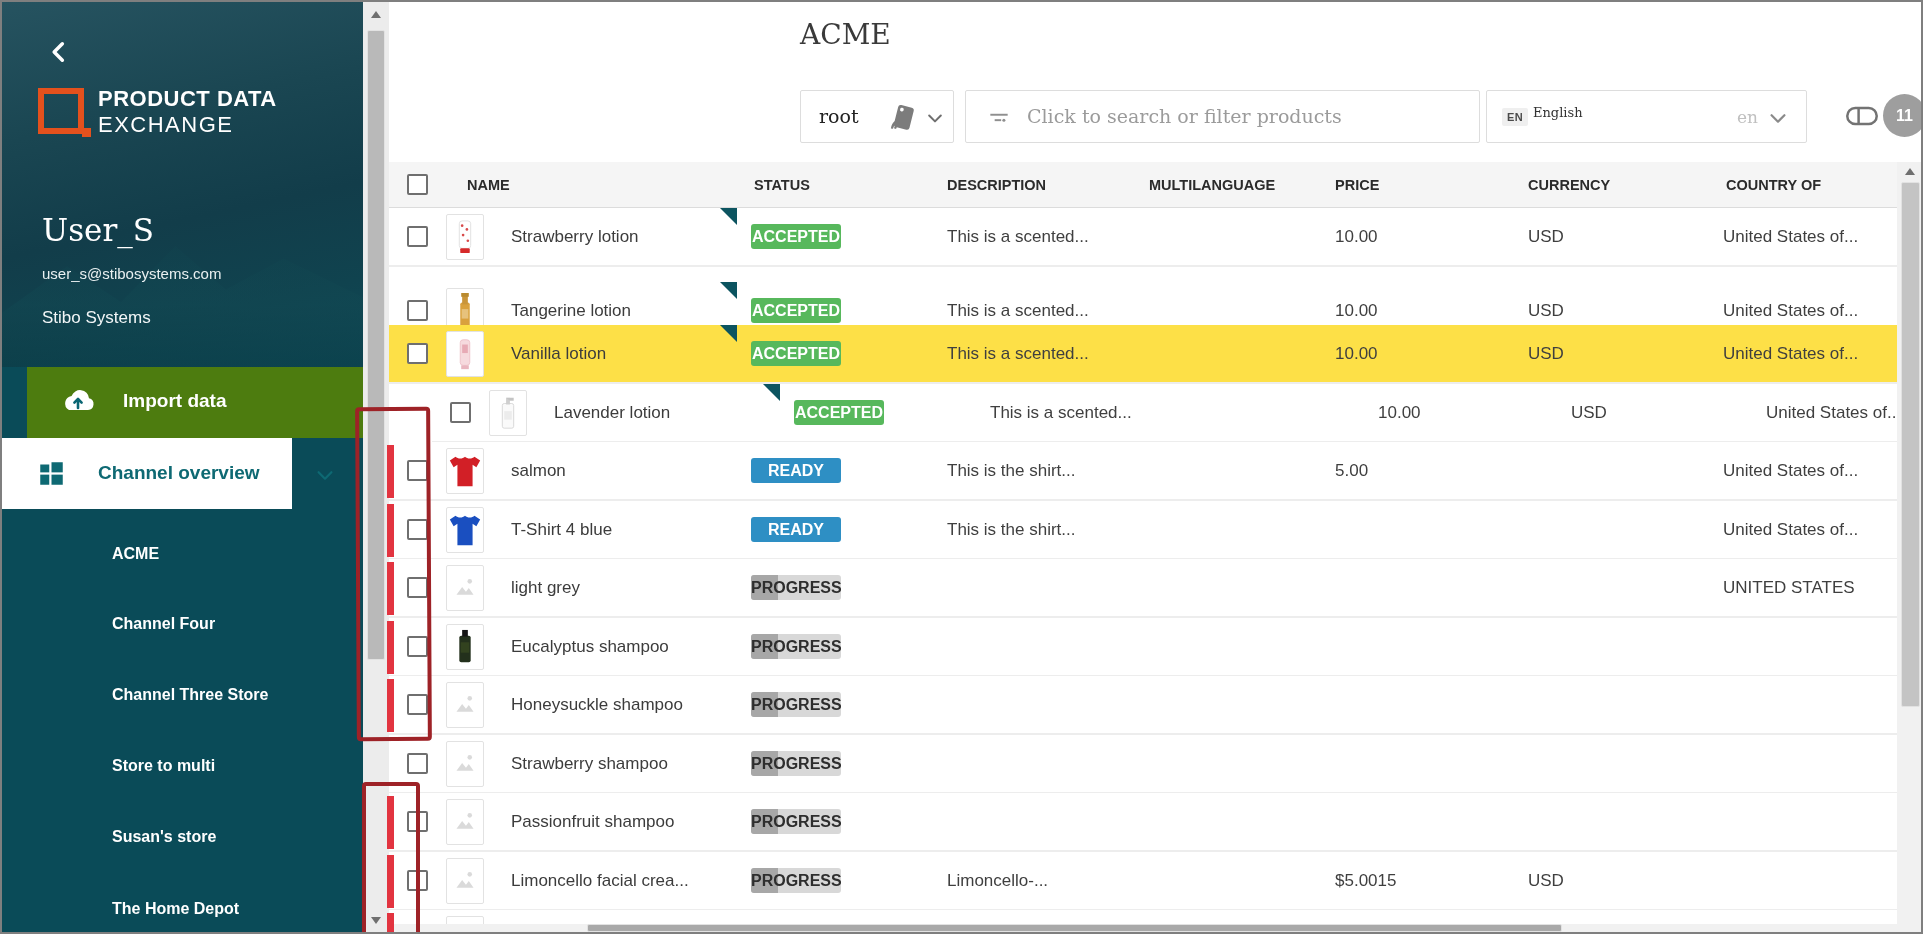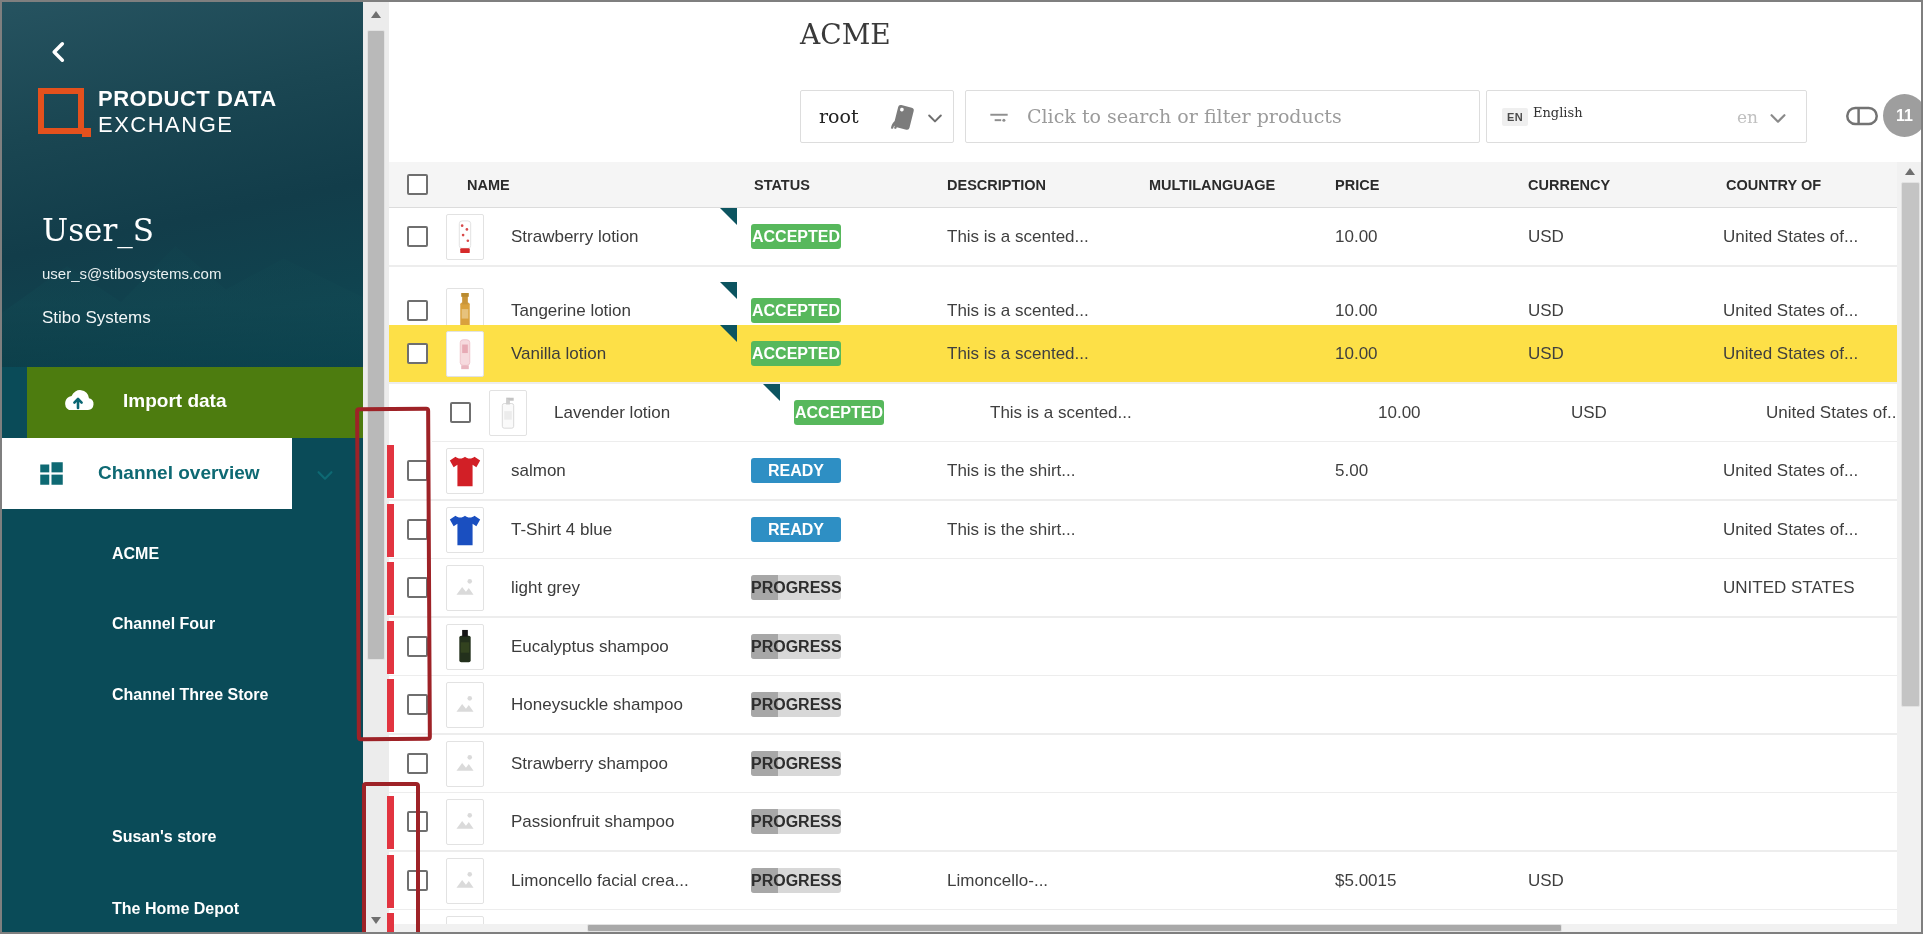--- a/index.html
+++ b/index.html
@@ -153,20 +153,21 @@
         <svg width="22" height="22" viewBox="0 0 24 24">
             <polyline points="5,9 12,16 19,9" fill="none" stroke="#0e6973" stroke-width="2.4" stroke-linecap="round" stroke-linejoin="round"></polyline>
           </svg>
       </span>
     </div>
 
     <div id="channel-list">
         <div class="channel-item" style="top: 28px;">ACME</div>
         <div class="channel-item" style="top: 98px;">Channel Four</div>
         <div class="channel-item" style="top: 169px;">Channel Three Store</div>
+        <div class="channel-item" style="top: 240px;">Store to multi</div>
         <div class="channel-item" style="top: 383px;">The Home Depot</div>
         <div class="channel-item" style="top: 311px;">Susan's store</div>
       </div>
   </aside>
 
   <div id="side-scroll">
     <div class="arr up"></div>
     <div class="thumb"></div>
     <div class="arr down"></div>
   </div>

